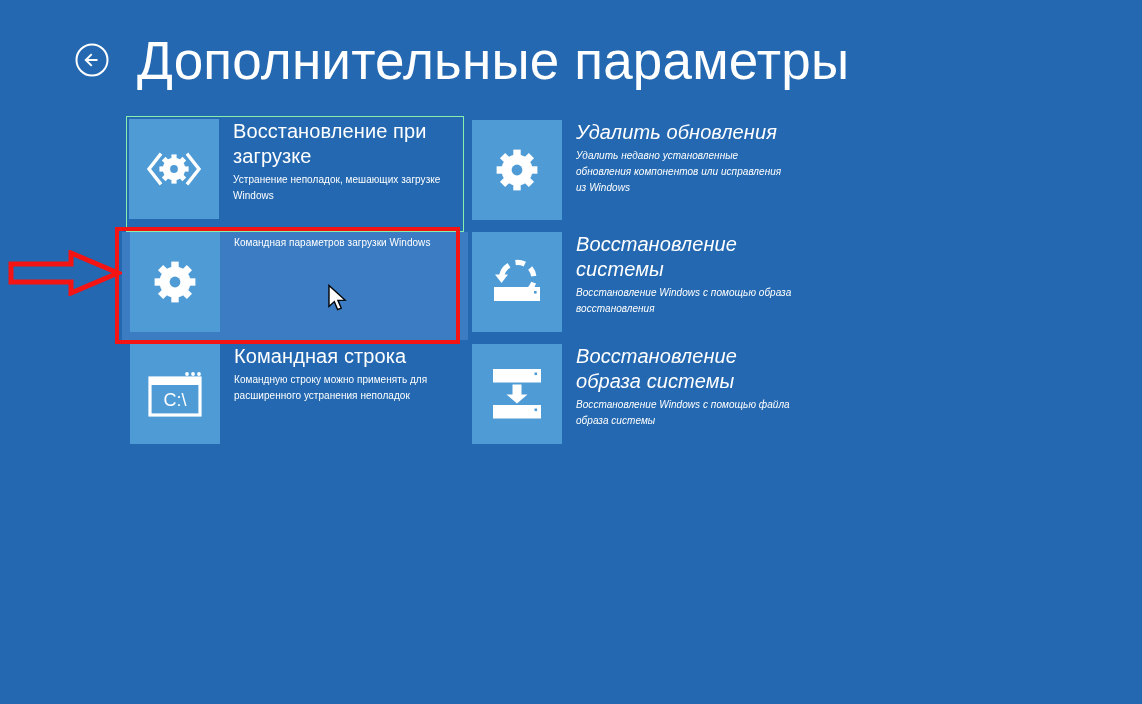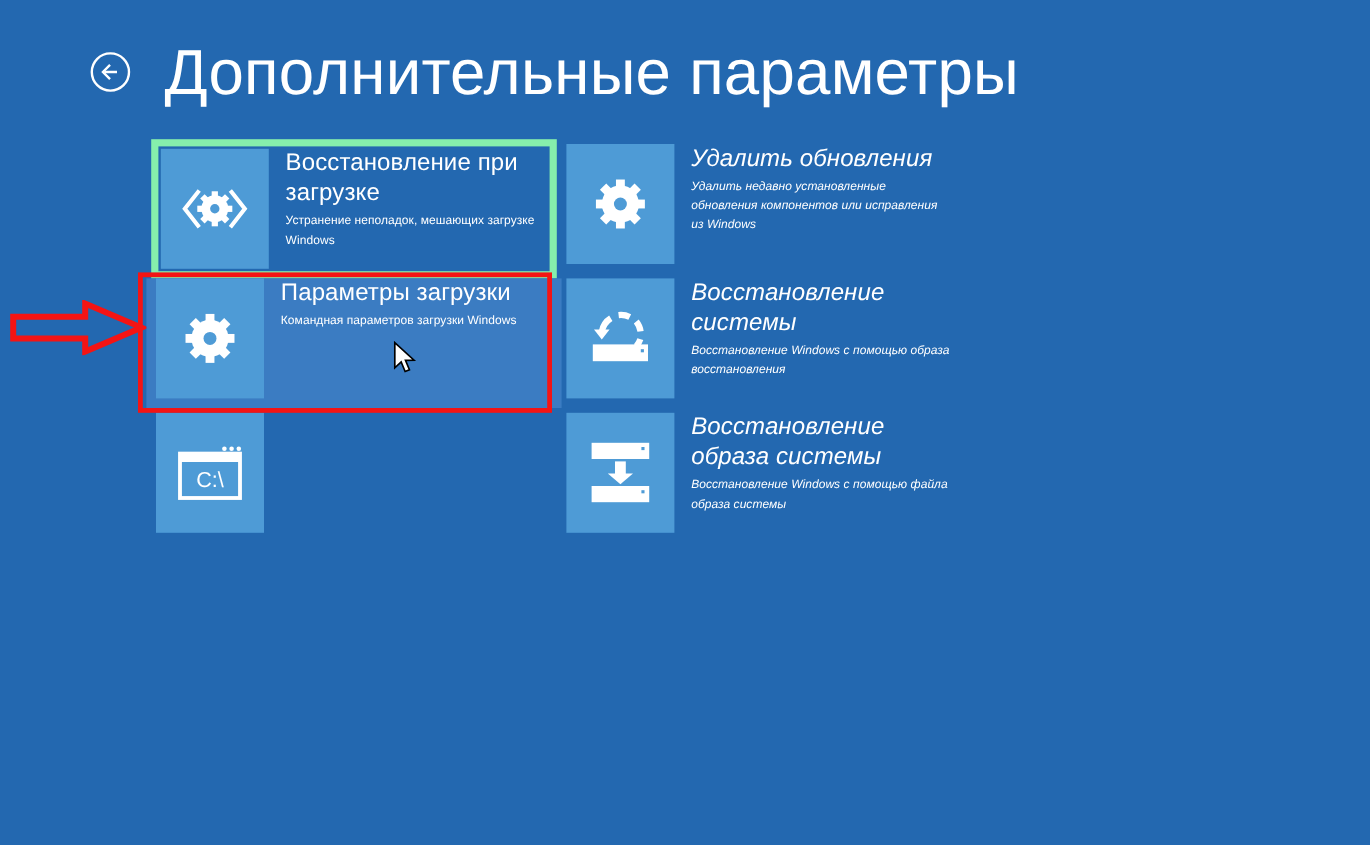--- a/index.html
+++ b/index.html
@@ -77,21 +77,21 @@
     display: flex;
     align-items: flex-start;
   }
 
   
   .tile.focused {
     left: 126px;
     top: 116px;
     width: 338px;
     height: 116px;
-    border: 6px solid #86efac;
+    border: 1px solid #86efac;
     padding: 2px 0 0 2px;
   }
   .tile.focused .tile-inner {
     width: 330px;
     height: 108px;
   }
 
   
   .tile.hovered {
     left: 122px;
@@ -223,37 +223,40 @@
               <rect x="-3.7" y="-20.4" width="7.4" height="7.6" transform="rotate(45)"></rect>
               <rect x="-3.7" y="12.8" width="7.4" height="7.6" transform="rotate(45)"></rect>
               <rect x="-20.4" y="-3.7" width="7.6" height="7.4" transform="rotate(45)"></rect>
               <rect x="12.8" y="-3.7" width="7.6" height="7.4" transform="rotate(45)"></rect>
             </g>
             <circle r="5.4" fill="#4e9bd6"></circle>
           </g>
         </svg>
       </div>
       <div class="tile-text">
-        <div class="tile-title">Параметры загрузки</div>
         <div class="tile-desc">Командная параметров загрузки Windows</div>
       </div>
     </div>
   </div>
 
   <div class="tile col-left row-3">
     <div class="tile-inner">
       <div class="tile-icon">
         <svg width="58" height="50" viewBox="0 0 58 50" aria-hidden="true">
           <rect x="4" y="9" width="50" height="37" fill="none" stroke="#ffffff" stroke-width="3.2"></rect>
           <rect x="4" y="9" width="50" height="7" fill="#ffffff"></rect>
           <circle cx="41" cy="5" r="1.9" fill="#ffffff"></circle>
           <circle cx="47" cy="5" r="1.9" fill="#ffffff"></circle>
           <circle cx="53" cy="5" r="1.9" fill="#ffffff"></circle>
           <text x="29" y="37" fill="#ffffff" font-family="Liberation Sans, sans-serif" font-size="18" font-weight="400" text-anchor="middle">C:\</text>
         </svg>
+      </div>
+      <div class="tile-text">
+        <div class="tile-title">Командная строка</div>
+        <div class="tile-desc">Командную строку можно применять для расширенного устранения неполадок</div>
       </div>
     </div>
   </div>
 
   <div class="tile col-right row-1">
     <div class="tile-inner">
       <div class="tile-icon">
         <svg width="56" height="56" viewBox="0 0 56 56" aria-hidden="true">
           <g fill="#ffffff" transform="translate(28,28)">
             <circle r="15.5"></circle>

